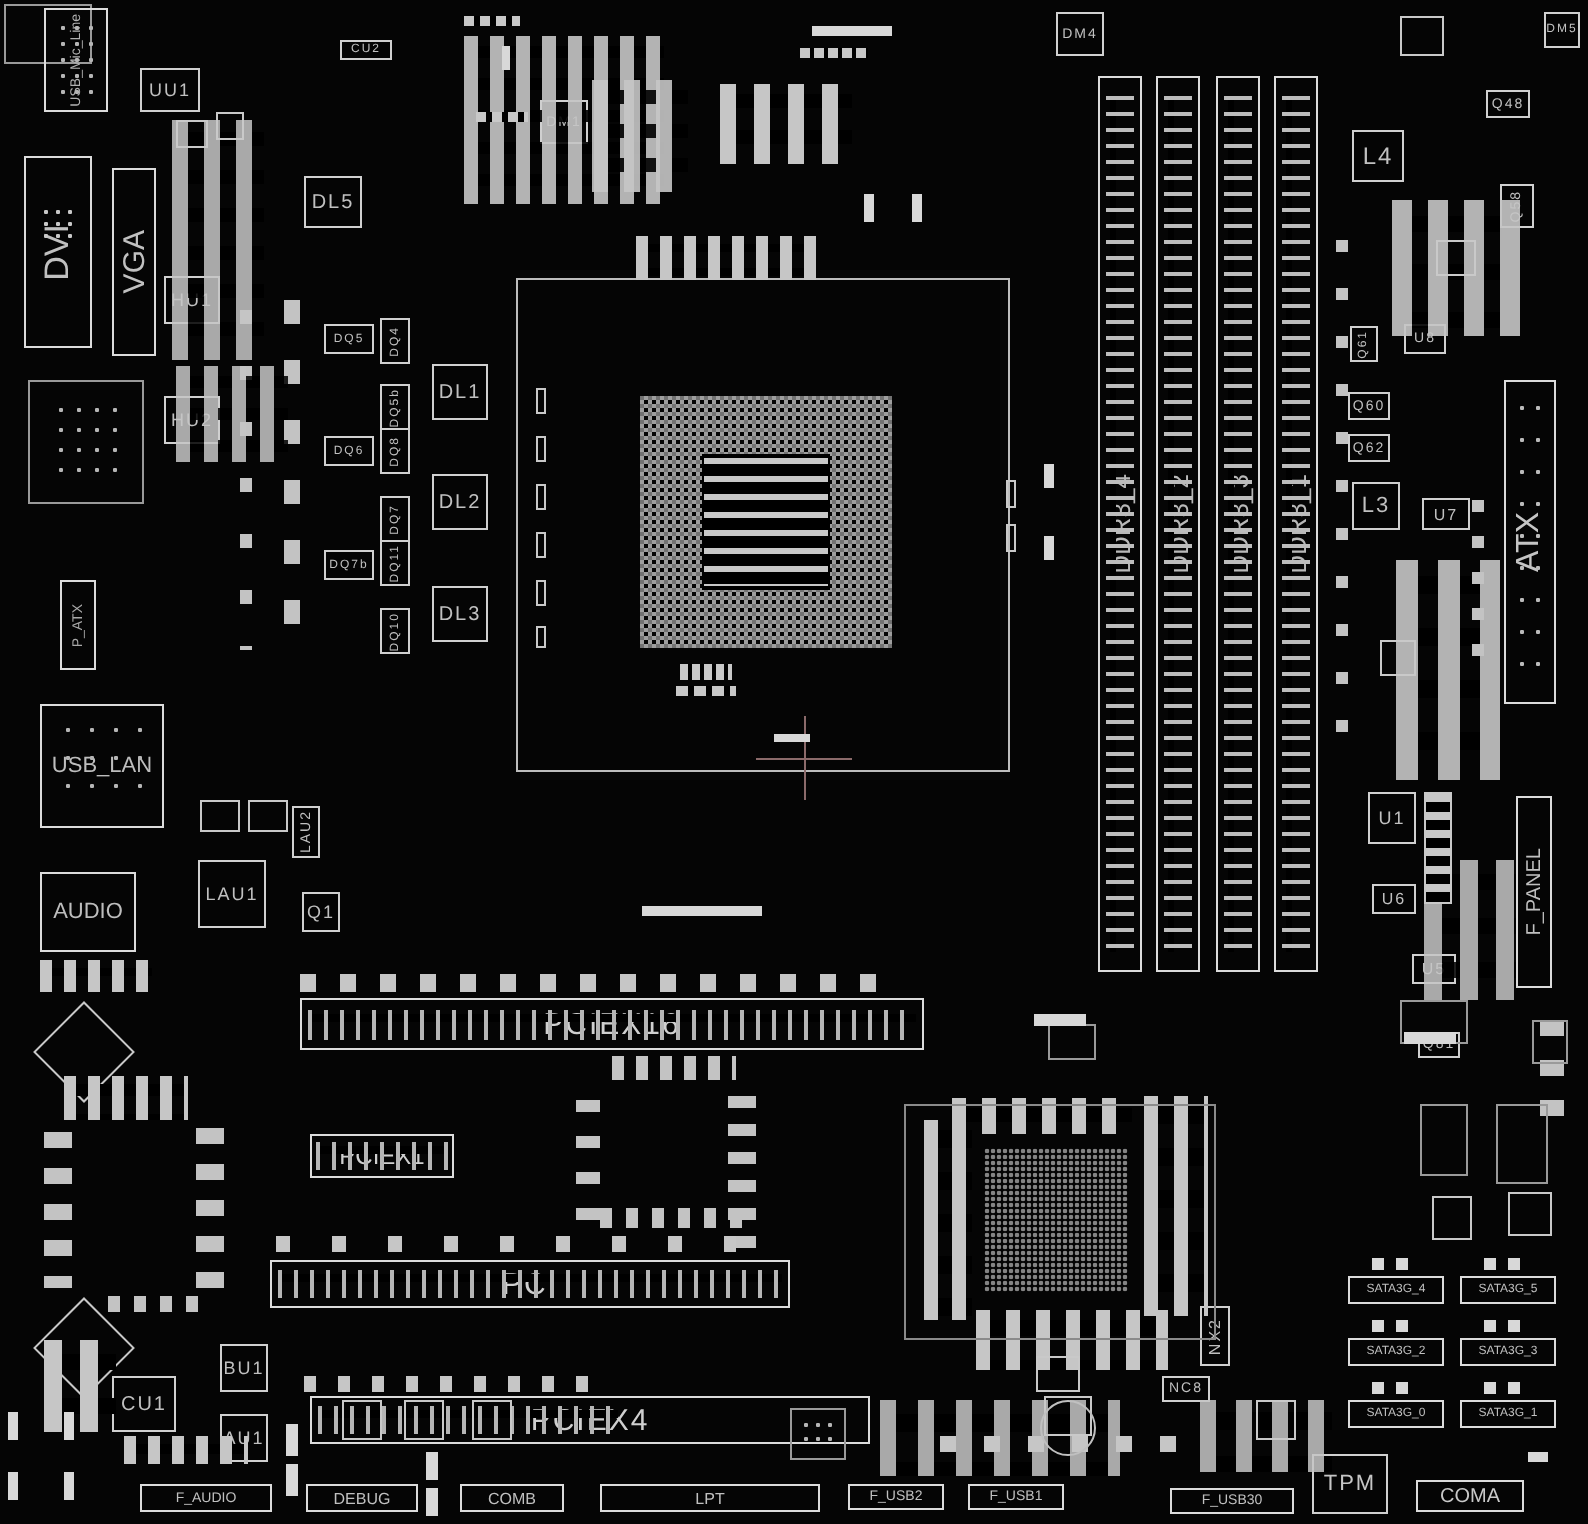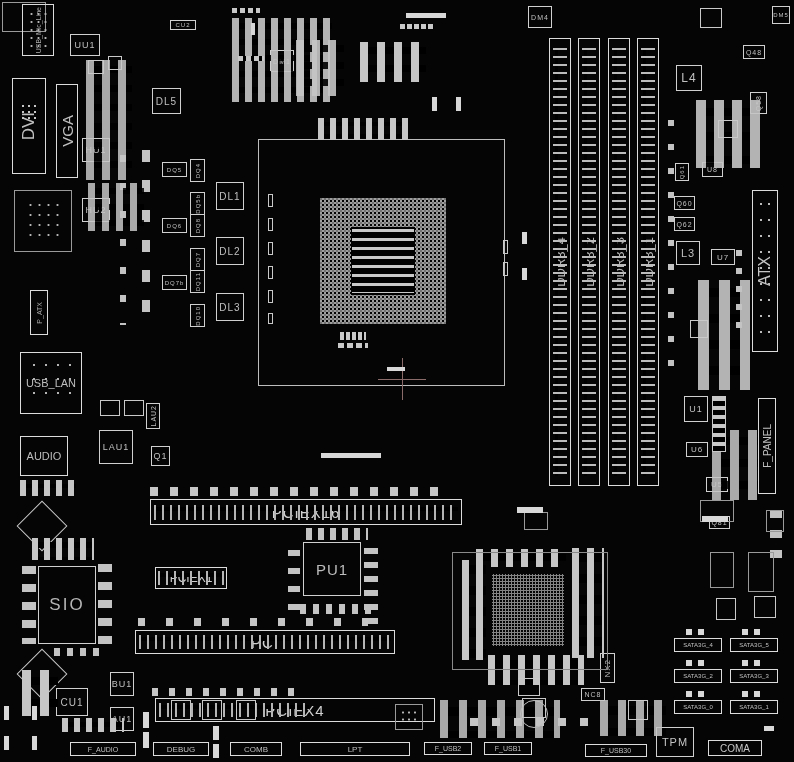--- a/index.html
+++ b/index.html
@@ -149,27 +149,21 @@
   <div style="position:absolute;left:757px;top:196px;width:16px;height:150px;
               background:radial-gradient(circle,#bbb 1px,transparent 1.2px);background-size:8px 16px;"></div>
 
   <div class="slot" style="left:758px;top:398px;width:18px;height:96px;">
     <span class="vert" style="font-size:10px;color:#c0c0c0;">F_PANEL</span>
   </div>
 
   <div style="position:absolute;left:492px;top:574px;width:72px;height:72px;
               background:radial-gradient(circle,#9a9a9a 1px,transparent 1.3px);background-size:3px 3px;opacity:.85;"></div>
 
-  <div class="chip" style="left:38px;top:566px;width:58px;height:78px;font-size:17px;">
-    <span style="color:#b5b5b5;letter-spacing:2px;">SIO</span>
-  </div>
-
-  <div class="chip" style="left:303px;top:542px;width:58px;height:54px;font-size:15px;">
-    <span style="color:#bdbdbd;">PU1</span>
-  </div>
+
 
   <div class="chip" style="left:82px;top:138px;width:28px;height:24px;font-size:9px;">
     <span>HU1</span>
   </div>
   <div class="chip" style="left:82px;top:198px;width:28px;height:24px;font-size:9px;">
     <span>HU2</span>
   </div>
   <div class="chip" style="left:70px;top:34px;width:30px;height:22px;font-size:9px;">
     <span>UU1</span>
   </div>

